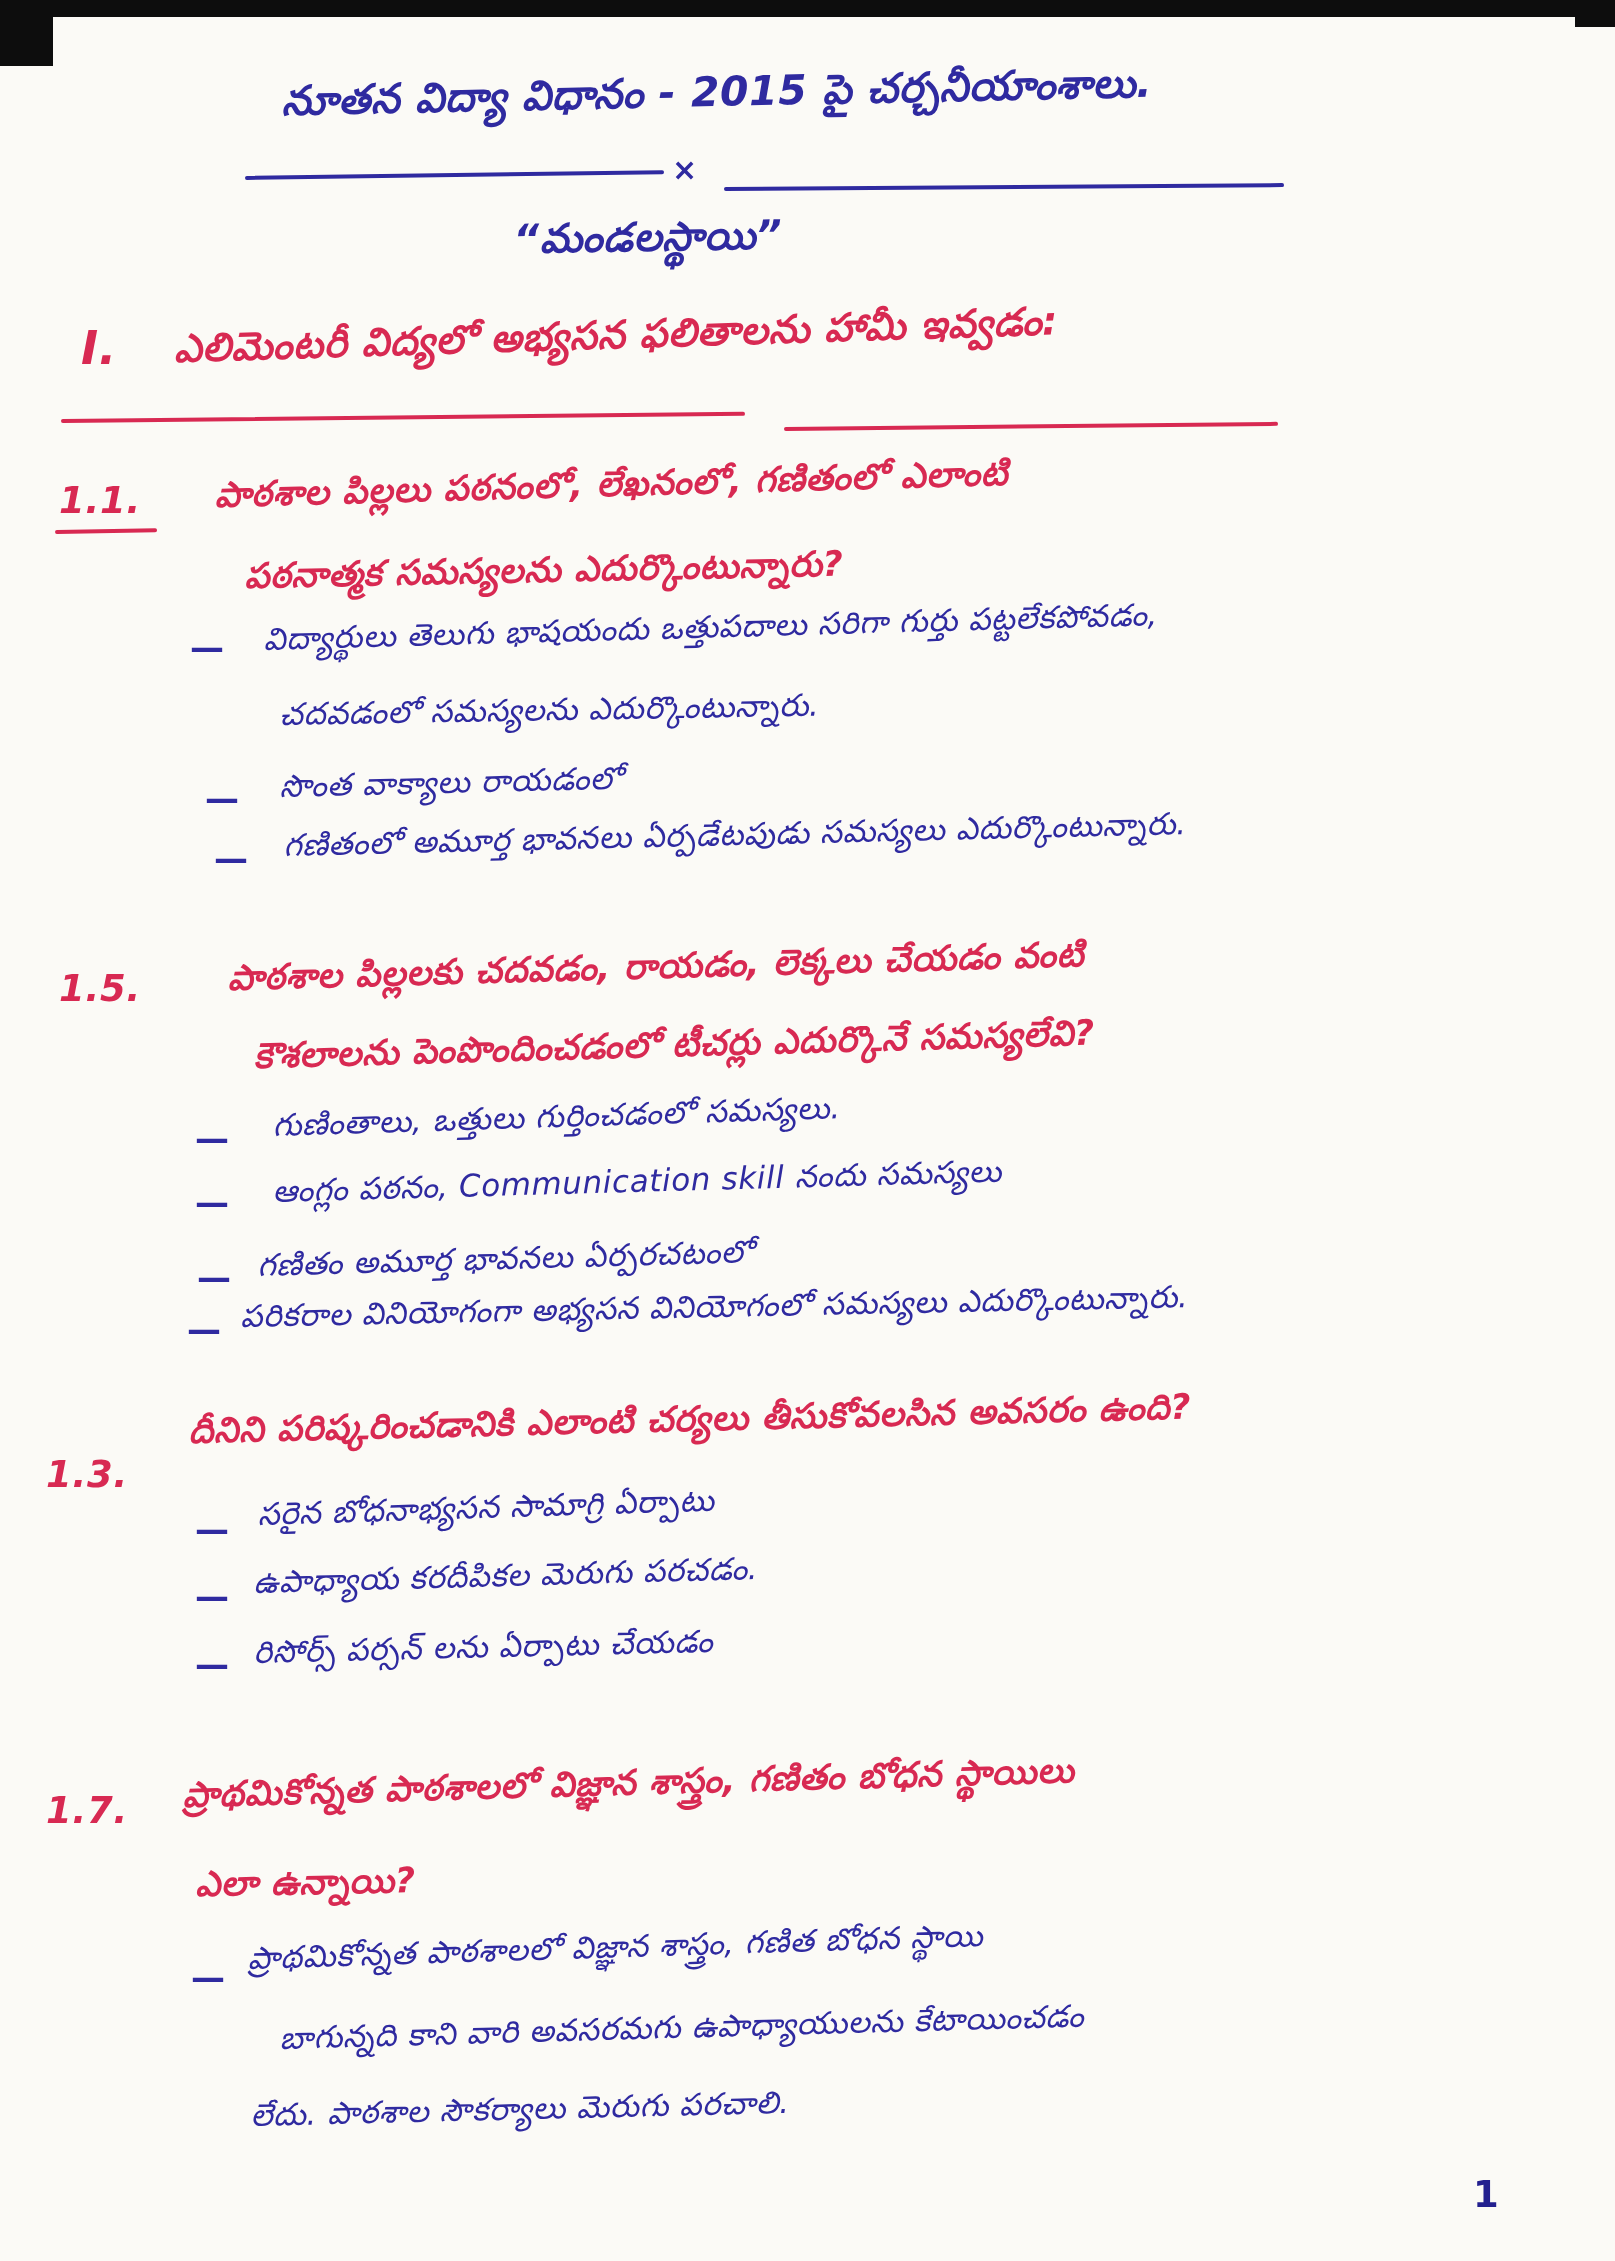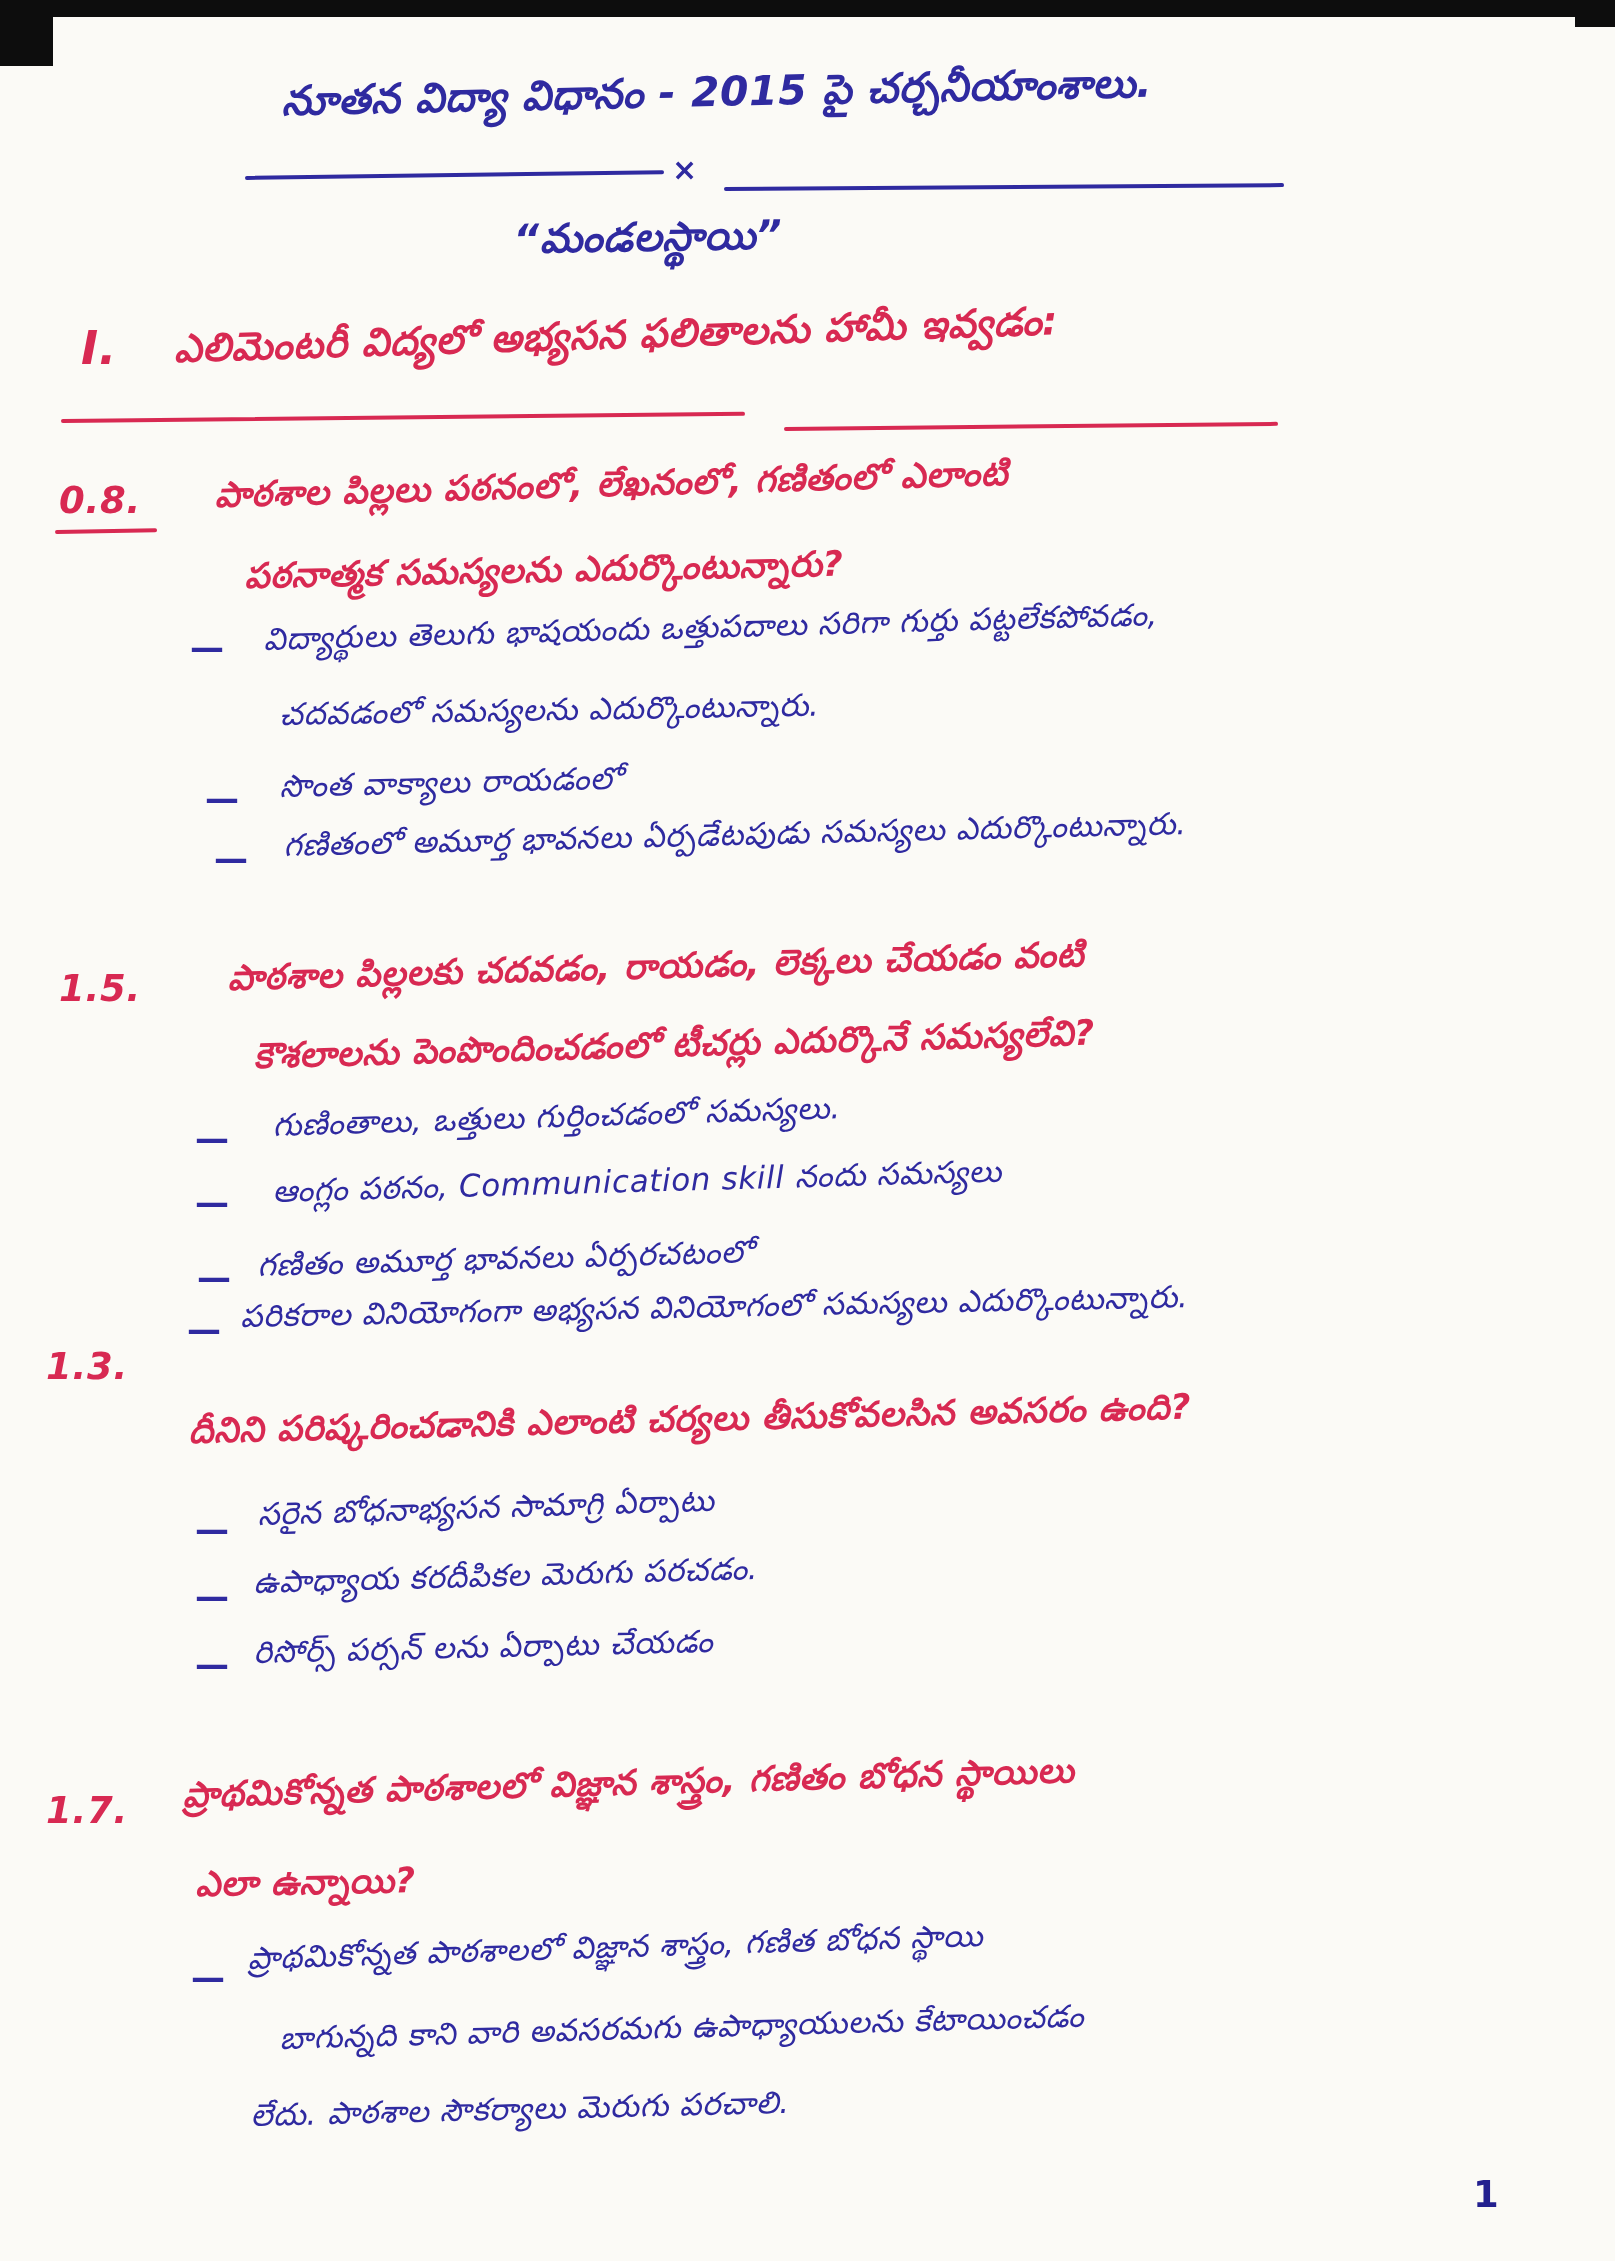--- a/index.html
+++ b/index.html
@@ -37,21 +37,21 @@
 <div class="abs blue" style="left:672px;top:152px;font-size:30px;font-weight:700;">×</div>
 <div class="rule blue-bg" style="left:724px;top:187px;width:560px;transform:rotate(-0.4deg);"></div>
 
 <div class="abs hw blue t-sub" style="left:513px;top:216px;transform:rotate(-1deg);">“మండలస్థాయి”</div>
 
 <div class="abs hw red t-num" style="left:81px;top:321px;font-size:46px;">I.</div>
 <div class="abs hw red t-sec" style="left:173px;top:326px;transform:rotate(-1.8deg);">ఎలిమెంటరీ విద్యలో అభ్యసన ఫలితాలను హామీ ఇవ్వడం:</div>
 <div class="rule red-bg" style="left:61px;top:419px;width:684px;transform:rotate(-0.6deg);"></div>
 <div class="rule red-bg" style="left:784px;top:427px;width:494px;transform:rotate(-0.6deg);"></div>
 
-<div class="abs hw red t-num" style="left:59px;top:479px;">0.8.</div>
+<div class="abs hw red t-num" style="left:59px;top:479px;">1.1.</div>
 <div class="rule red-bg" style="left:55px;top:530px;width:102px;transform:rotate(-1deg);"></div>
 <div class="abs hw red t-q" style="left:214px;top:475px;transform:rotate(-1.6deg);">పాఠశాల పిల్లలు పఠనంలో, లేఖనంలో, గణితంలో ఎలాంటి</div>
 <div class="abs hw red t-q" style="left:244px;top:556px;transform:rotate(-1.2deg);">పఠనాత్మక సమస్యలను ఎదుర్కొంటున్నారు?</div>
 
 <div class="abs blue dash" style="left:190px;top:627px;">—</div>
 <div class="abs hw blue t-a" style="left:263px;top:621px;transform:rotate(-1.6deg);">విద్యార్థులు తెలుగు భాషయందు ఒత్తుపదాలు సరిగా గుర్తు పట్టలేకపోవడం,</div>
 <div class="abs hw blue t-a" style="left:279px;top:696px;transform:rotate(-1deg);">చదవడంలో సమస్యలను ఎదుర్కొంటున్నారు.</div>
 
 <div class="abs blue dash" style="left:205px;top:778px;">—</div>
 <div class="abs hw blue t-a" style="left:279px;top:768px;transform:rotate(-1.4deg);">సొంత వాక్యాలు రాయడంలో</div>
@@ -68,21 +68,21 @@
 
 <div class="abs blue dash" style="left:195px;top:1182px;">—</div>
 <div class="abs hw blue t-a" style="left:272px;top:1173px;transform:rotate(-1.6deg);">ఆంగ్లం పఠనం, Communication skill నందు సమస్యలు</div>
 
 <div class="abs blue dash" style="left:197px;top:1257px;">—</div>
 <div class="abs hw blue t-a" style="left:257px;top:1247px;transform:rotate(-1.6deg);">గణితం అమూర్త భావనలు ఏర్పరచటంలో</div>
 
 <div class="abs blue dash" style="left:187px;top:1309px;">—</div>
 <div class="abs hw blue t-a" style="left:240px;top:1298px;transform:rotate(-1.2deg);">పరికరాల వినియోగంగా అభ్యసన వినియోగంలో సమస్యలు ఎదుర్కొంటున్నారు.</div>
 
-<div class="abs hw red t-num" style="left:46px;top:1345px;text-align:right;">1.3.</div>
+<div class="abs hw red t-num" style="left:46px;top:1453px;text-align:right;">1.3.</div>
 <div class="abs hw red t-q" style="left:188px;top:1411px;transform:rotate(-1.4deg);">దీనిని పరిష్కరించడానికి ఎలాంటి చర్యలు తీసుకోవలసిన అవసరం ఉంది?</div>
 
 <div class="abs blue dash" style="left:195px;top:1509px;">—</div>
 <div class="abs hw blue t-a" style="left:257px;top:1496px;transform:rotate(-1.8deg);">సరైన బోధనాభ్యసన సామాగ్రి ఏర్పాటు</div>
 
 <div class="abs blue dash" style="left:195px;top:1576px;">—</div>
 <div class="abs hw blue t-a" style="left:253px;top:1564px;transform:rotate(-1.6deg);">ఉపాధ్యాయ కరదీపికల మెరుగు పరచడం.</div>
 
 <div class="abs blue dash" style="left:195px;top:1644px;">—</div>
 <div class="abs hw blue t-a" style="left:253px;top:1634px;transform:rotate(-1.4deg);">రిసోర్స్ పర్సన్ లను ఏర్పాటు చేయడం</div>

